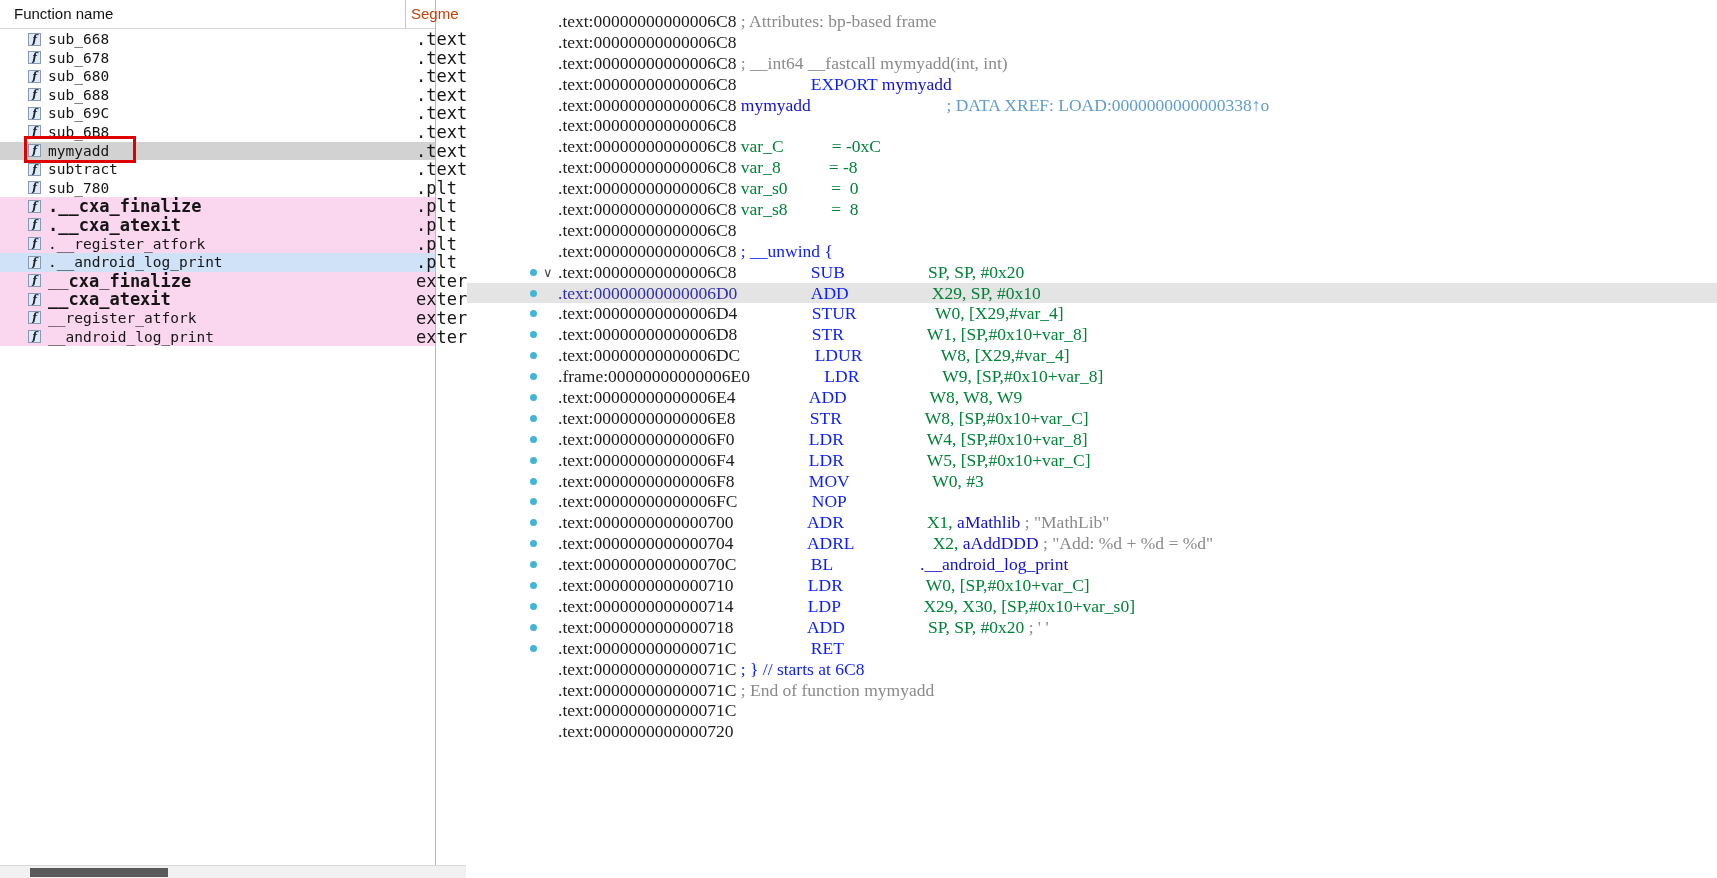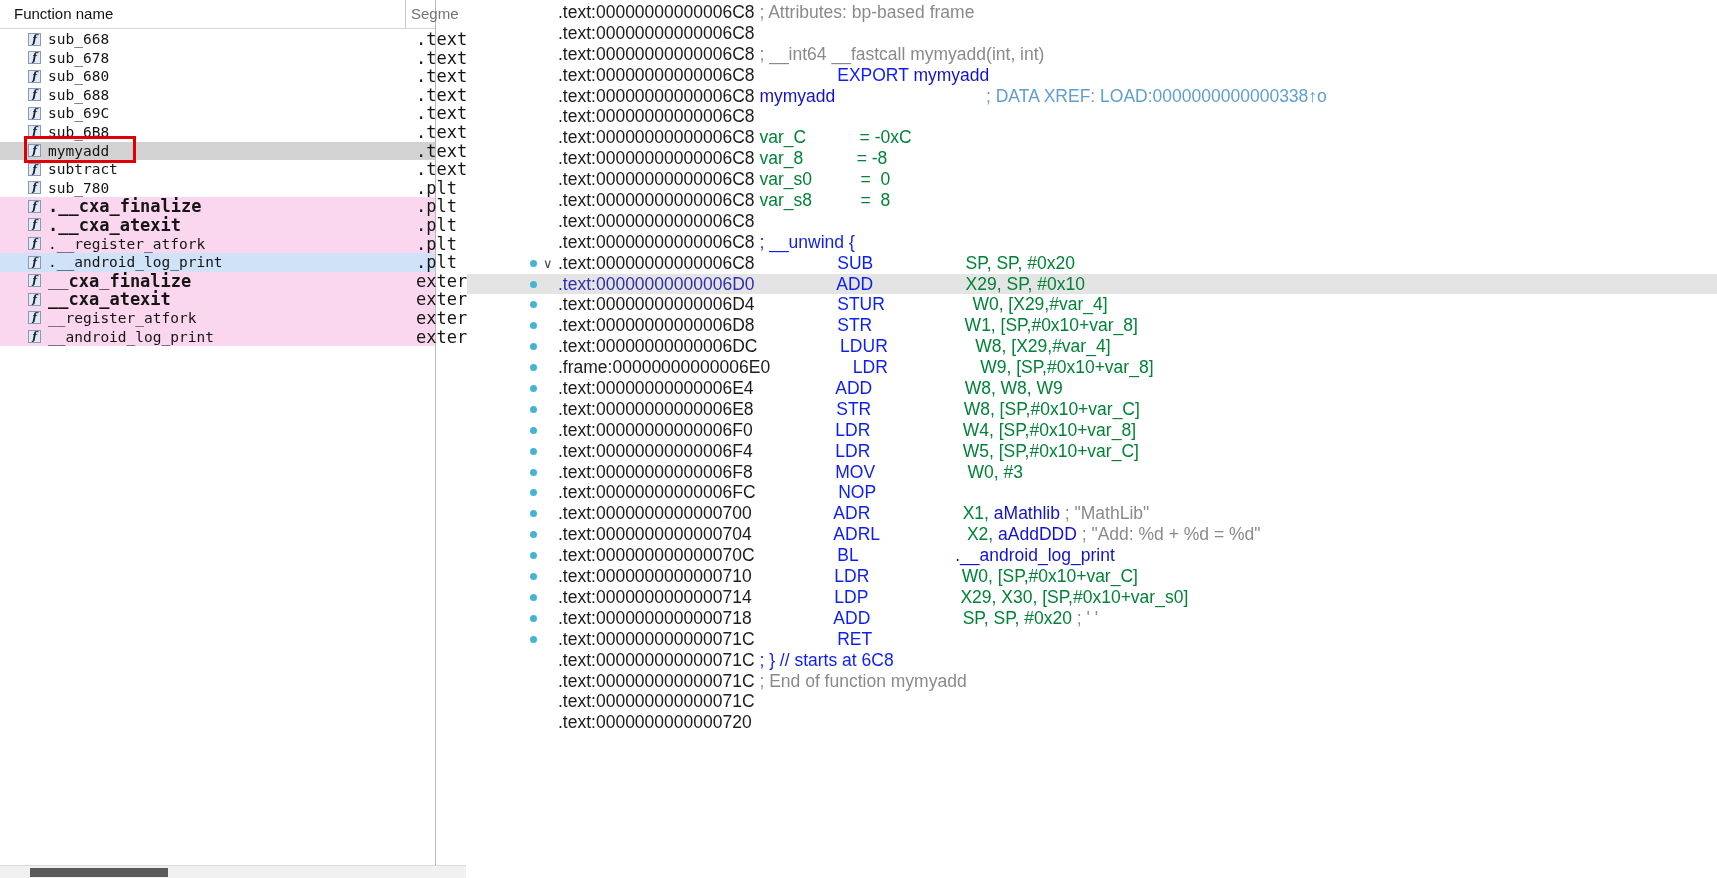--- a/index.html
+++ b/index.html
@@ -13,21 +13,21 @@
   html,body{width:1717px;height:878px;background:#ffffff;overflow:hidden;
     font-family:"Liberation Sans",sans-serif}
   .app{position:relative;width:1717px;height:878px}
 
   
   .functions-panel{position:absolute;left:0;top:0;width:436px;height:878px;
     background:#fff;border-right:1px solid #b8b8b8}
   .fp-header{position:absolute;left:0;top:0;width:100%;height:29px;
     border-bottom:1px solid #d6d6d6;background:#fff}
   .fp-col-name{position:absolute;left:14px;top:5px;font-size:15px;color:#111}
-  .fp-col-seg{position:absolute;left:411px;top:5px;font-size:15px;color:#737373}
+  .fp-col-seg{position:absolute;left:411px;top:5px;font-size:15px;color:#c2410c}
   .fp-divider{position:absolute;left:405px;top:0;width:1px;height:29px;background:#c9c9c9}
   .fp-rows{position:absolute;left:0;top:30px;width:100%}
   .fp-row{position:relative;height:18.6px;line-height:18.6px;white-space:nowrap;
     font-family:"DejaVu Sans Mono","Liberation Mono",monospace;font-size:14.5px;color:#151515}
   .fp-row.selected{background:var(--selection_gray)}
   .fp-row.pink{background:var(--row_pink)}
   .fp-row.blue{background:var(--row_blue)}
   .fp-row.bold .fname{font-weight:bold;font-size:17px}
   .ficon{position:absolute;left:28px;top:2.5px;width:13px;height:13px;
     background:#e3eaf4;border:1px solid #8699b5;color:#16233f;
@@ -35,22 +35,22 @@
   .fname{position:absolute;left:48px}
   .fseg{position:absolute;left:416px;font-size:17px}
   .red-box{position:absolute;left:24px;top:136px;width:112px;height:27px;
     border:3px solid var(--red_box);pointer-events:none}
   .fp-hscroll{position:absolute;left:0;bottom:0;width:466px;height:13px;
     background:#f1f1f1;border-top:1px solid #d9d9d9}
   .fp-thumb{position:absolute;left:30px;top:2px;width:138px;height:9px;background:#5a5a5a}
 
   
   .disasm{position:absolute;left:467px;top:0;width:1250px;height:878px;background:#fff;
-    font-family:Liberation Sans, sans-serif;font-size:17.5px;
-    padding-top:2px;overflow:hidden}
+    font-family:Liberation Serif, serif;font-size:17.5px;
+    padding-top:11px;overflow:hidden}
   .dline{position:relative;height:20.9px;line-height:20.9px;white-space:pre;padding-left:91px}
   .dline.hl{background:var(--line_highlight)}
   .dot{position:absolute;left:63px;top:7px;width:7px;height:7px;border-radius:50%;
     background:var(--dot_teal)}
   .collapse{position:absolute;left:76px;top:1px;font-size:13px;color:#444;line-height:20.9px}
   .tk-a{color:var(--addr)}
   .tk-asel{color:var(--addr_selected)}
   .tk-c{color:var(--comment)}
   .tk-k{color:var(--keyword_blue)}
   .tk-n{color:var(--name_blue)}

